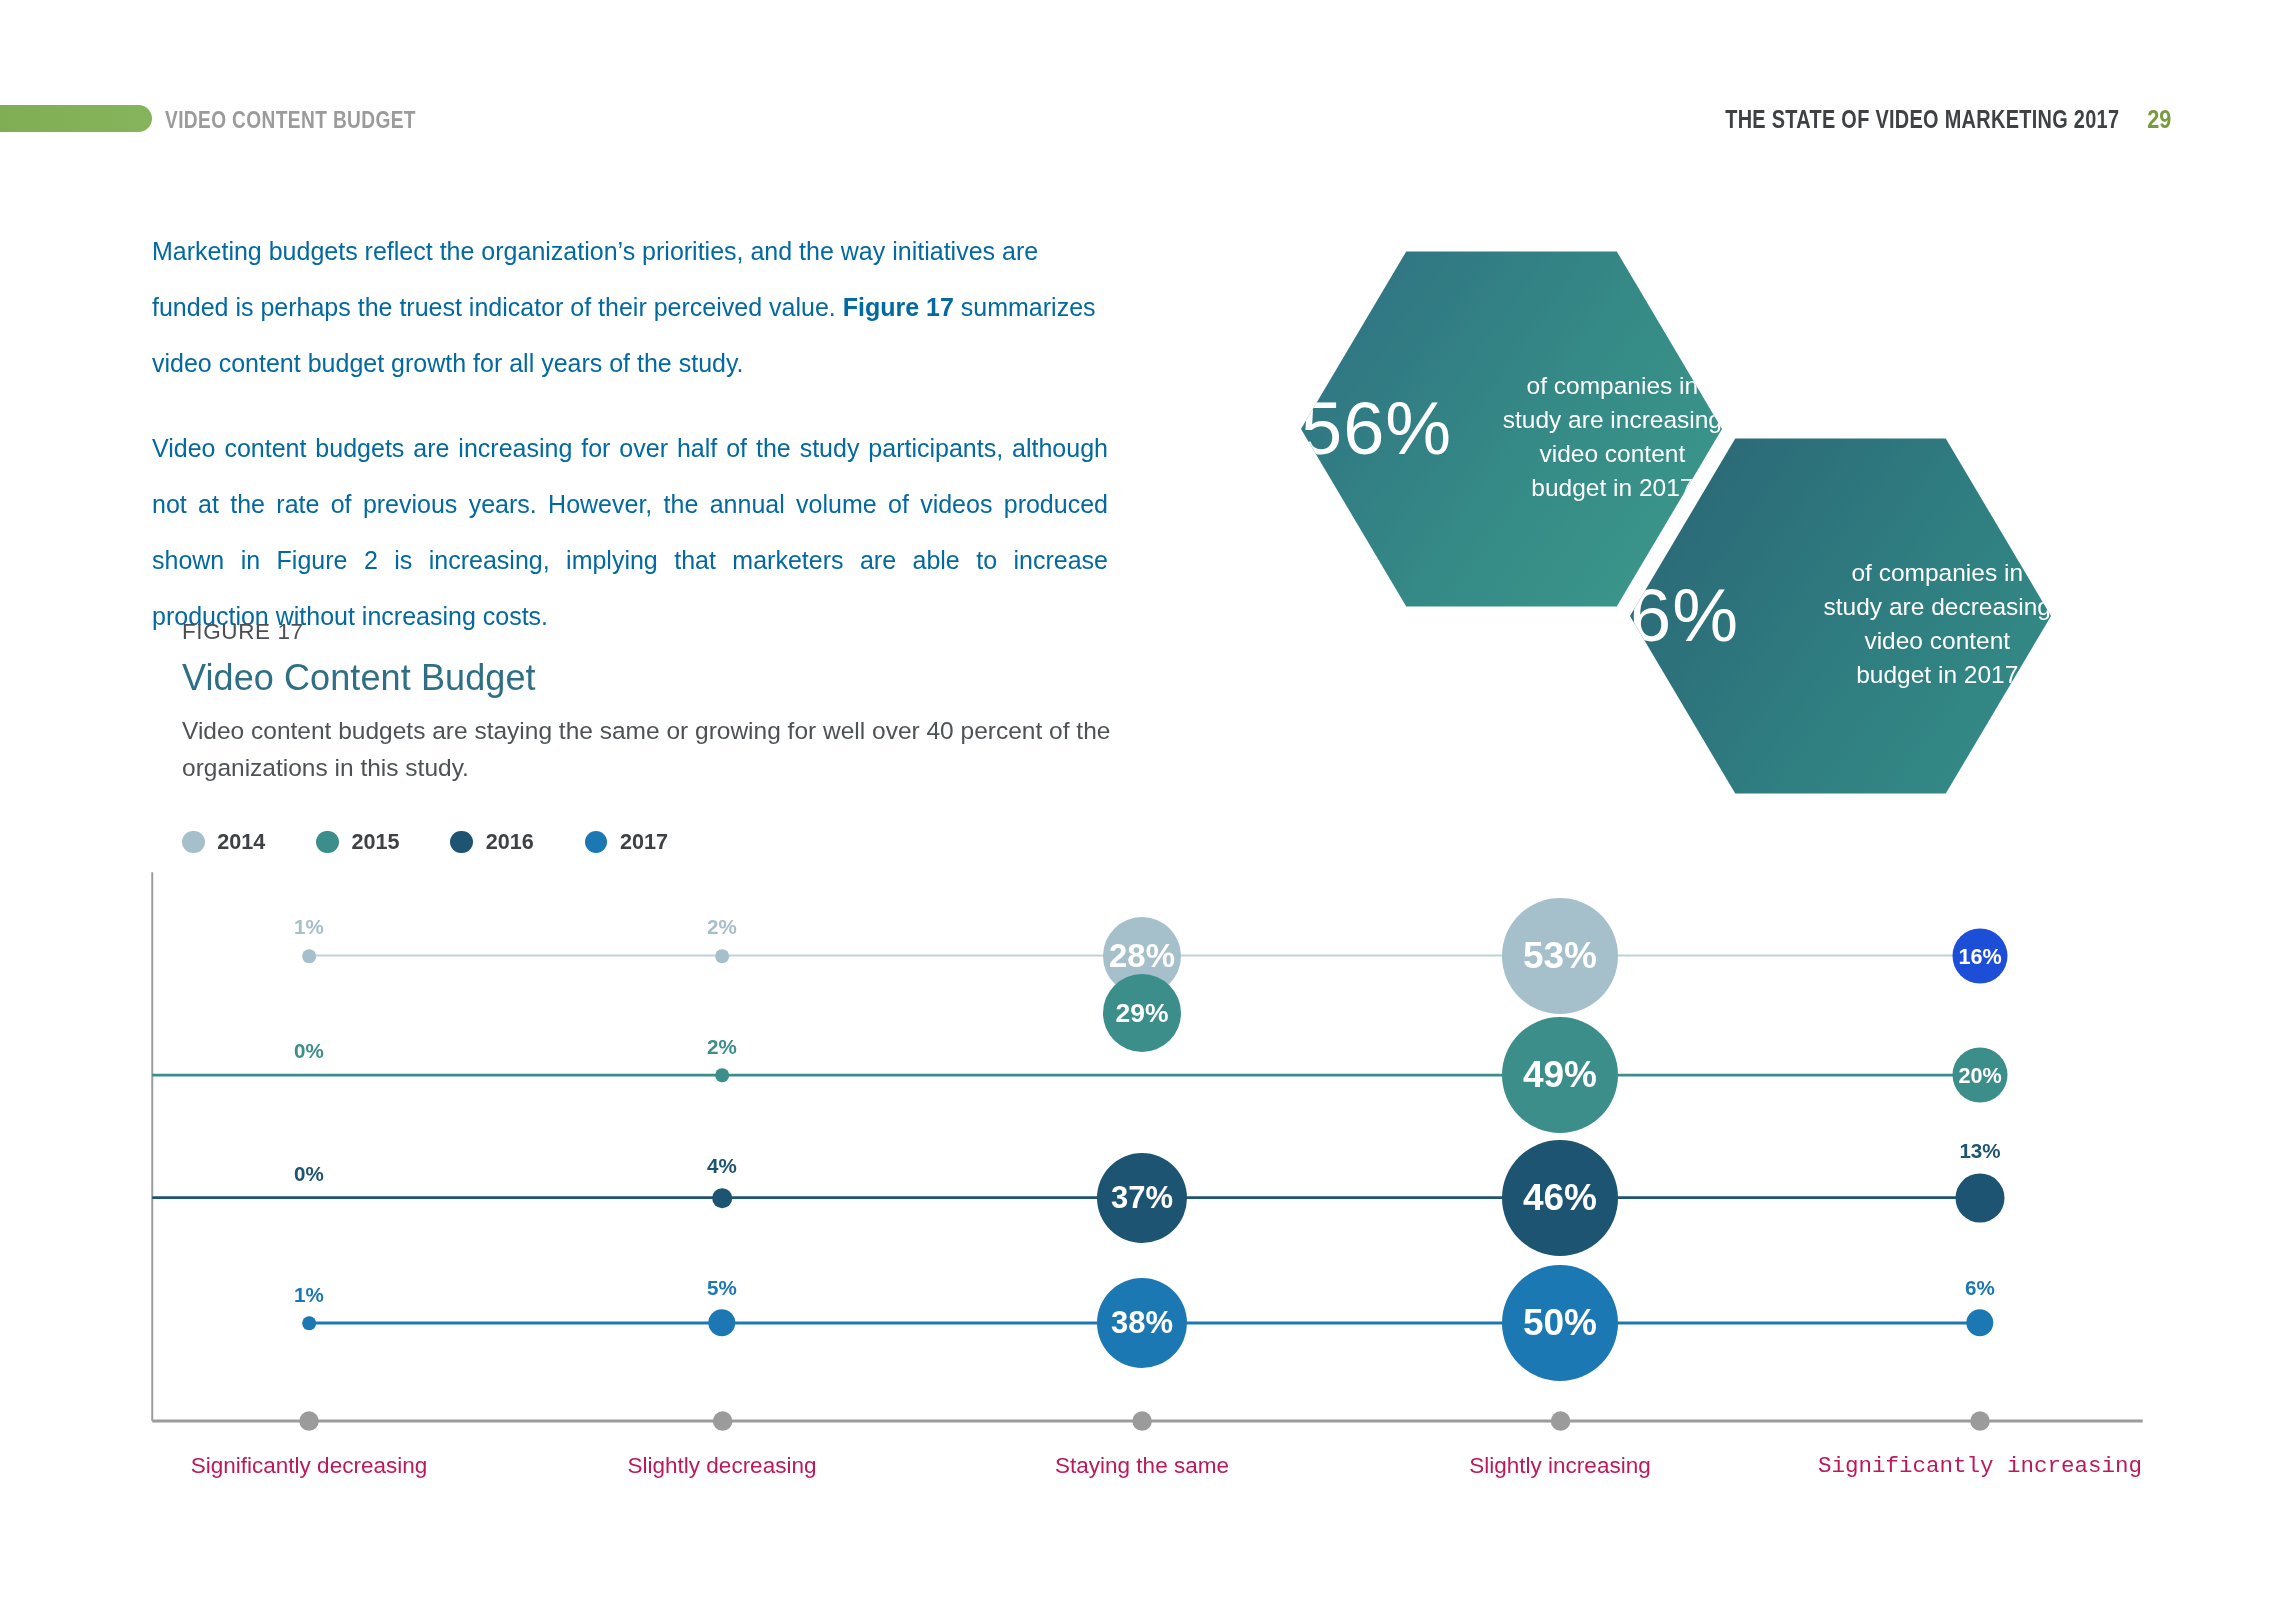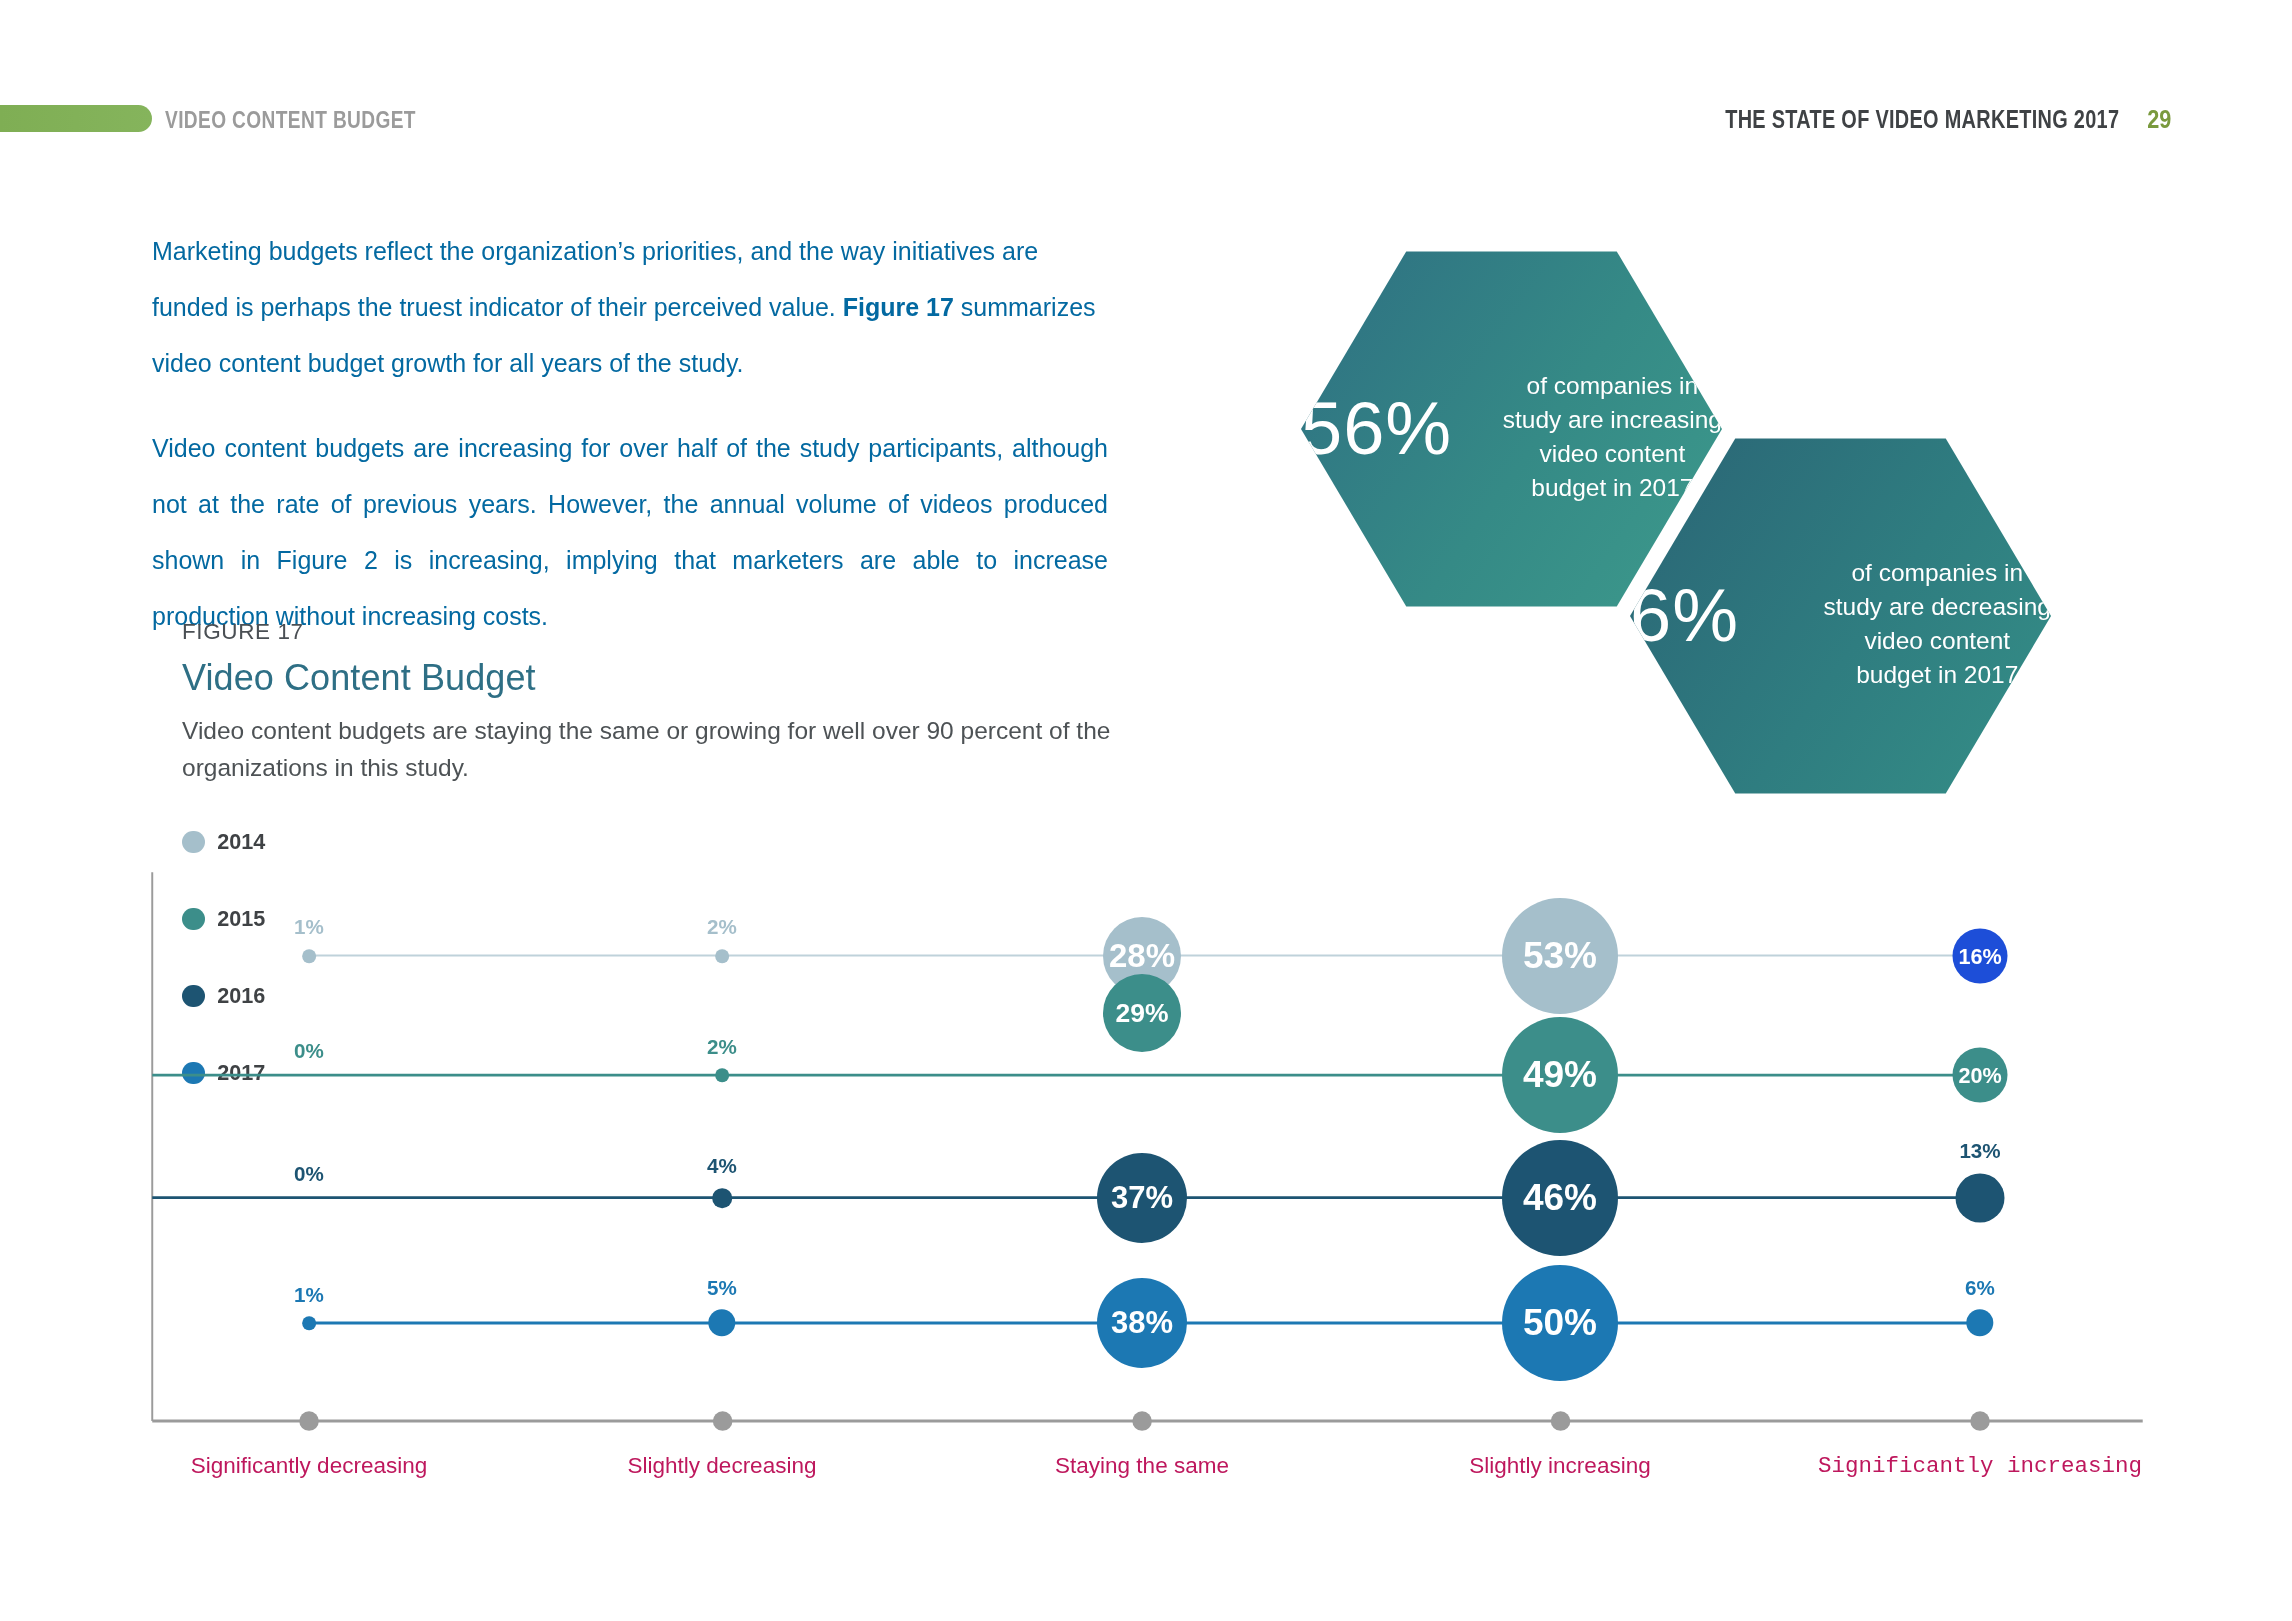--- a/index.html
+++ b/index.html
@@ -99,21 +99,20 @@
     color: #4d5255;
   }
 
   
   #chart-legend {
     position: absolute;
     left: 182px; top: 829px;
     display: flex;
     gap: 51px;
     align-items: center;
-    flex-direction: column;
   }
   .legend-item { display: flex; align-items: center; gap: 12.7px; }
   .legend-swatch { width: 22.5px; height: 22.5px; border-radius: 50%; display: block; }
   .legend-label { font-size: 21.6px; color: #3f4245; font-weight: bold; }
 
   
   #chart-area {
     position: absolute;
     left: 0; top: 0;
     width: 2293px; height: 1621px;
@@ -239,21 +238,21 @@
     <span>of companies in</span>
     <span>study are decreasing</span>
     <span>video content</span>
     <span>budget in 2017</span>
   </div>
 </div>
 
 <div id="figure-block">
   <div class="figure-eyebrow">FIGURE 17</div>
   <div class="figure-title">Video Content Budget</div>
-  <div class="figure-subtitle">Video content budgets are staying the same or growing for well over 90 percent of the organizations in this study.</div>
+  <div class="figure-subtitle">Video content budgets are staying the same or growing for well over 40 percent of the organizations in this study.</div>
 </div>
 
 <div id="chart-legend">
     <div class="legend-item">
       <span class="legend-swatch" style="background: rgb(165, 191, 203);"></span>
       <span class="legend-label">2014</span>
     </div>
     <div class="legend-item">
       <span class="legend-swatch" style="background: rgb(60, 142, 138);"></span>
       <span class="legend-label">2015</span>

